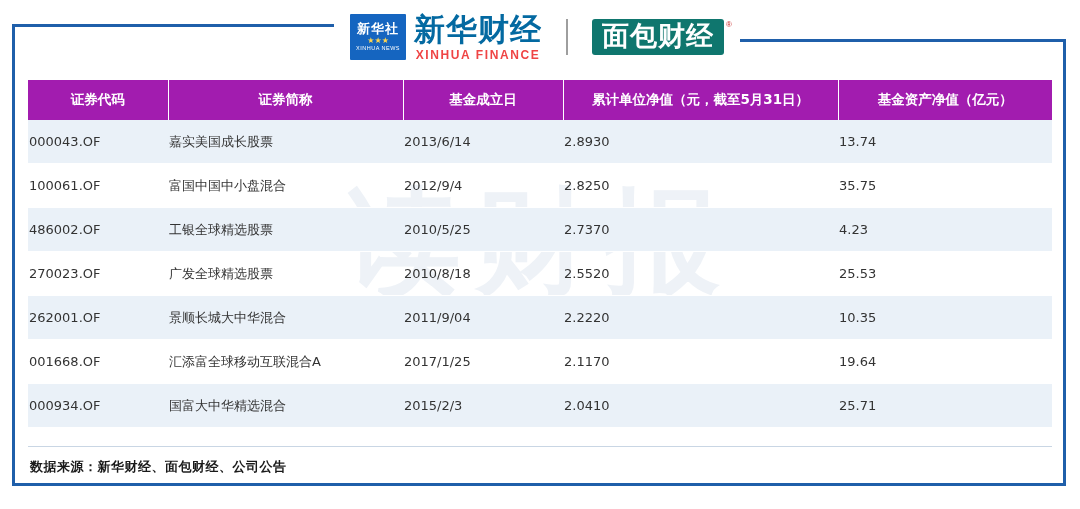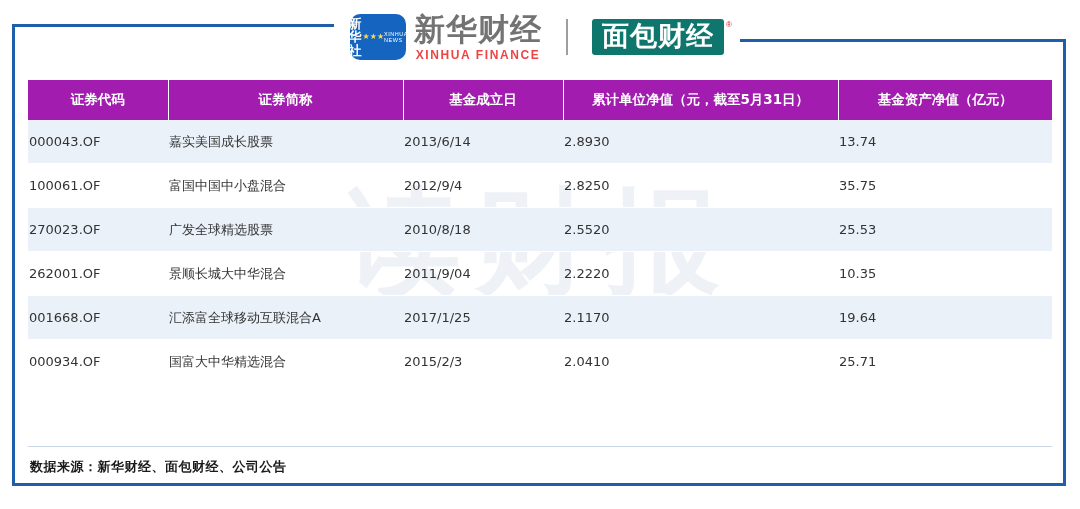--- a/index.html
+++ b/index.html
@@ -78,23 +78,23 @@
   .logo-xh {
     display: flex;
     align-items: center;
     gap: 8px;
   }
   .xh-badge {
     width: 56px;
     height: 46px;
     background: #1565c0;
     color: #ffffff;
-    border-radius: 10px;
-    display: flex;
-    flex-direction: row;
+    border-radius: 1px;
+    display: flex;
+    flex-direction: column;
     align-items: center;
     justify-content: center;
     line-height: 1.05;
   }
   .xh-badge .cn {
     font-size: 13px;
     letter-spacing: 1px;
     font-weight: bold;
   }
   .xh-badge .star {
@@ -109,21 +109,21 @@
   }
   .xh-text {
     display: flex;
     flex-direction: column;
     align-items: center;
     line-height: 1;
   }
   .xh-text .big {
     font-size: 31px;
     font-weight: bold;
-    color: #737373;
+    color: #0369a1;
     letter-spacing: 1px;
     white-space: nowrap;
   }
   .xh-text .small {
     font-size: 12px;
     font-weight: bold;
     color: #ef4444;
     letter-spacing: 1.6px;
     margin-top: 4px;
   }
@@ -295,20 +295,27 @@
           <td>13.74</td>
         </tr>
         <tr>
           <td>100061.OF</td>
           <td>富国中国中小盘混合</td>
           <td>2012/9/4</td>
           <td>2.8250</td>
           <td>35.75</td>
         </tr>
         <tr>
+          <td>486002.OF</td>
+          <td>工银全球精选股票</td>
+          <td>2010/5/25</td>
+          <td>2.7370</td>
+          <td>4.23</td>
+        </tr>
+        <tr>
           <td>270023.OF</td>
           <td>广发全球精选股票</td>
           <td>2010/8/18</td>
           <td>2.5520</td>
           <td>25.53</td>
         </tr>
         <tr>
           <td>262001.OF</td>
           <td>景顺长城大中华混合</td>
           <td>2011/9/04</td>

